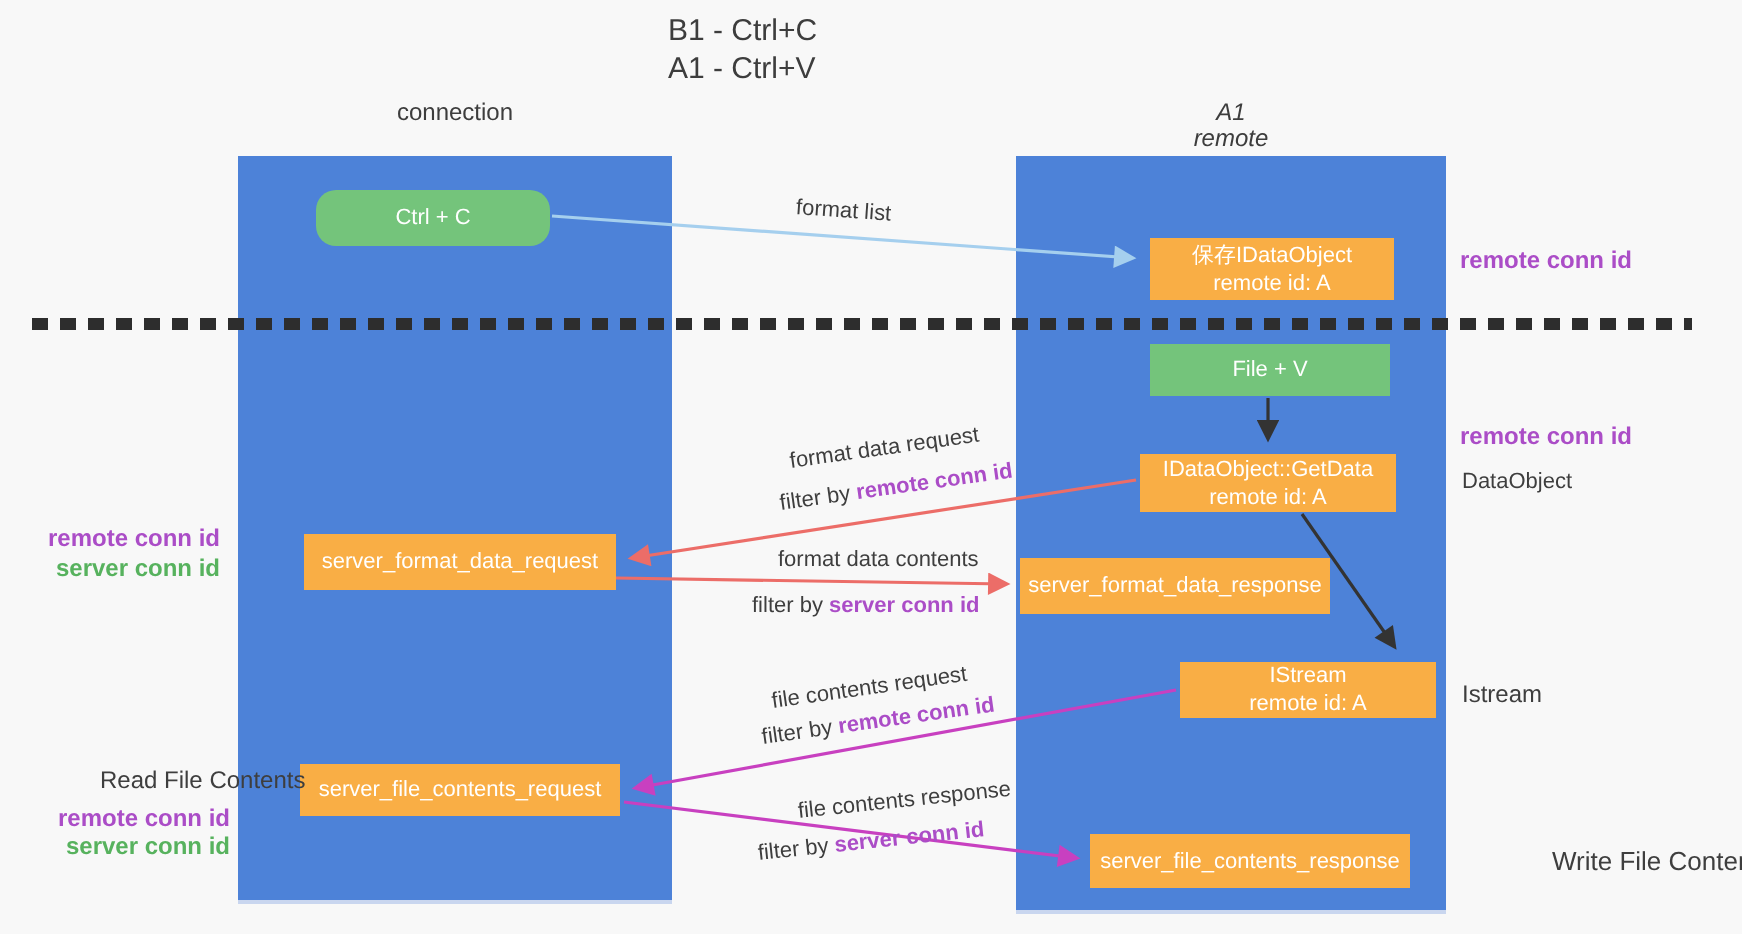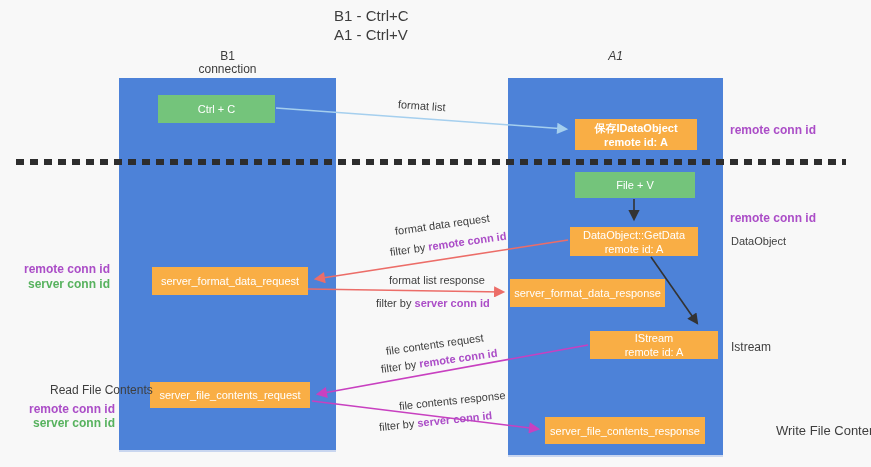--- a/index.html
+++ b/index.html
@@ -18,22 +18,22 @@
 
   .dashline { position:absolute; left:16px; top:159px; width:830px; height:6px;
               background:repeating-linear-gradient(to right,#2d2d2d 0 8px,transparent 8px 14px); }
 
   svg.arrows { position:absolute; left:0; top:0; pointer-events:none; }
 
   .box { position:absolute; display:flex; flex-direction:column; align-items:center; justify-content:center;
          color:#ffffff; text-align:center; font-size:11px; line-height:14px; }
   .box.orange { background:#f9ae45; }
   .box.green  { background:#74c47b; }
-  .b-ctrlc   { left:158px; top:95px;  width:117px; height:28px; }
-  .b-save    { left:575px; top:119px; width:122px; height:31px;font-weight:bold; }
+  .b-ctrlc   { left:158px; top:95px;  width:117px; height:28px;border-radius:10px; }
+  .b-save    { left:575px; top:119px; width:122px; height:31px; }
   .b-ctrlv   { left:575px; top:172px; width:120px; height:26px; }
   .b-getdata { left:570px; top:227px; width:128px; height:29px; }
   .b-freq    { left:152px; top:267px; width:156px; height:28px; }
   .b-fresp   { left:510px; top:279px; width:155px; height:28px; }
   .b-istream { left:590px; top:331px; width:128px; height:28px; }
   .b-creq    { left:150px; top:382px; width:160px; height:26px; }
   .b-cresp   { left:545px; top:417px; width:160px; height:27px; }
 
   .lbl { position:absolute; font-size:11px; color:#3e3e3e; white-space:nowrap; }
   .purple { color:#ab4dc7; font-weight:bold; }
@@ -48,25 +48,25 @@
 <body>
 
 <div class="stage">
 
   <div class="title">
     <div>B1 - Ctrl+C</div>
     <div>A1 - Ctrl+V</div>
   </div>
 
   <div class="colhead colhead-left">
-    <div>B1</div>
     <div>connection</div>
   </div>
   <div class="colhead colhead-right">
     <div>A1</div>
+    <div>remote</div>
   </div>
 
   <div class="lane lane-b1"></div>
   <div class="lane lane-a1"></div>
 
   <div class="dashline"></div>
 
   <svg class="arrows" width="871" height="467" viewBox="0 0 871 467">
     <defs>
       <marker id="ah-blue" viewBox="0 0 10 10" refX="8" refY="5" markerWidth="9" markerHeight="7" orient="auto">
@@ -98,21 +98,21 @@
   <div class="box orange b-save">
     <div>保存IDataObject</div>
     <div>remote id: A</div>
   </div>
 
   <div class="box green b-ctrlv">
     <div>File + V</div>
   </div>
 
   <div class="box orange b-getdata">
-    <div>DataObject::GetData</div>
+    <div>IDataObject::GetData</div>
     <div>remote id: A</div>
   </div>
 
   <div class="box orange b-freq">
     <div>server_format_data_request</div>
   </div>
 
   <div class="box orange b-fresp">
     <div>server_format_data_response</div>
   </div>
@@ -131,21 +131,21 @@
   </div>
 
   <div class="lbl rot-p4" style="left:398px; top:98px;">format list</div>
 
   <div class="lbl rot-n8" style="left:395px; top:225px;">format data request</div>
   <div class="lbl rot-n8" style="left:390px; top:246px;">
     <span>filter by</span>
     <span class="purple">remote conn id</span>
   </div>
 
-  <div class="lbl" style="left:389px; top:274px;">format list response</div>
+  <div class="lbl" style="left:389px; top:274px;">format data contents</div>
   <div class="lbl" style="left:376px; top:297px;">
     <span>filter by</span>
     <span class="purple">server conn id</span>
   </div>
 
   <div class="lbl rot-n8" style="left:386px; top:345px;">file contents request</div>
   <div class="lbl rot-n8" style="left:381px; top:363px;">
     <span>filter by</span>
     <span class="purple">remote conn id</span>
   </div>

